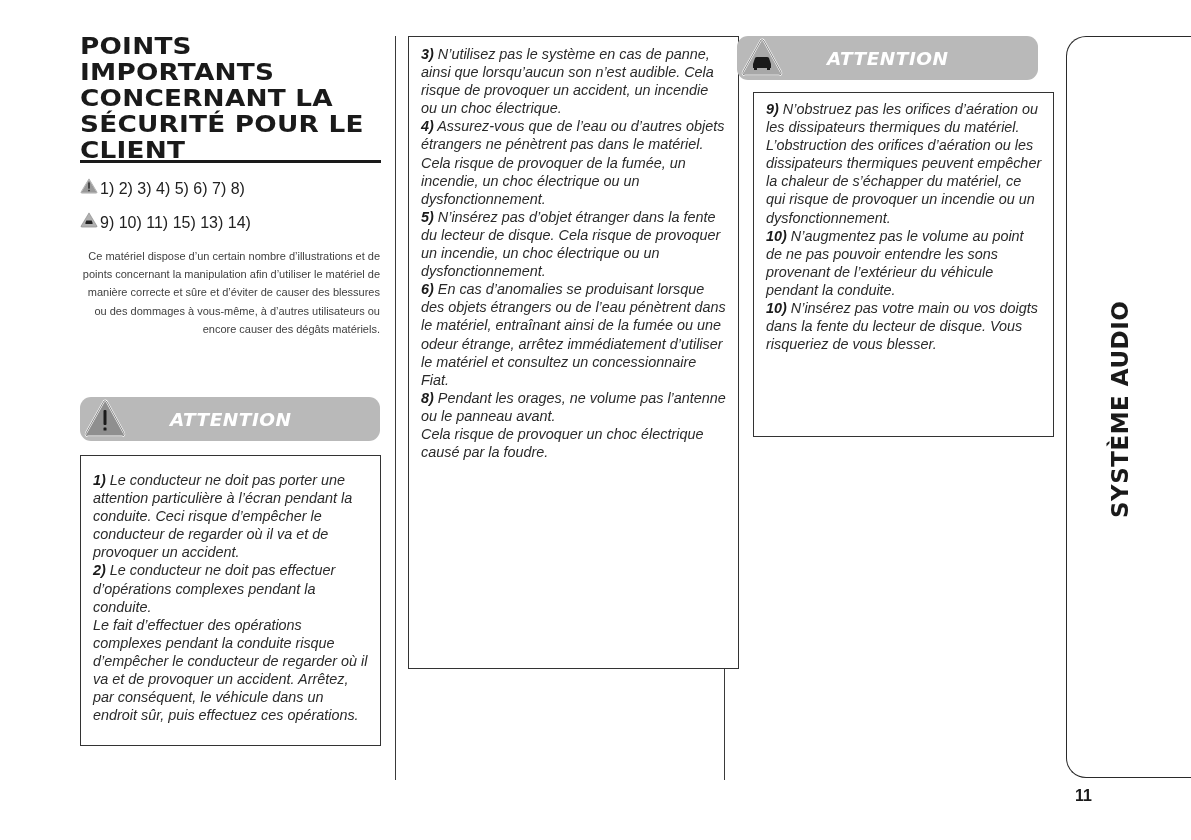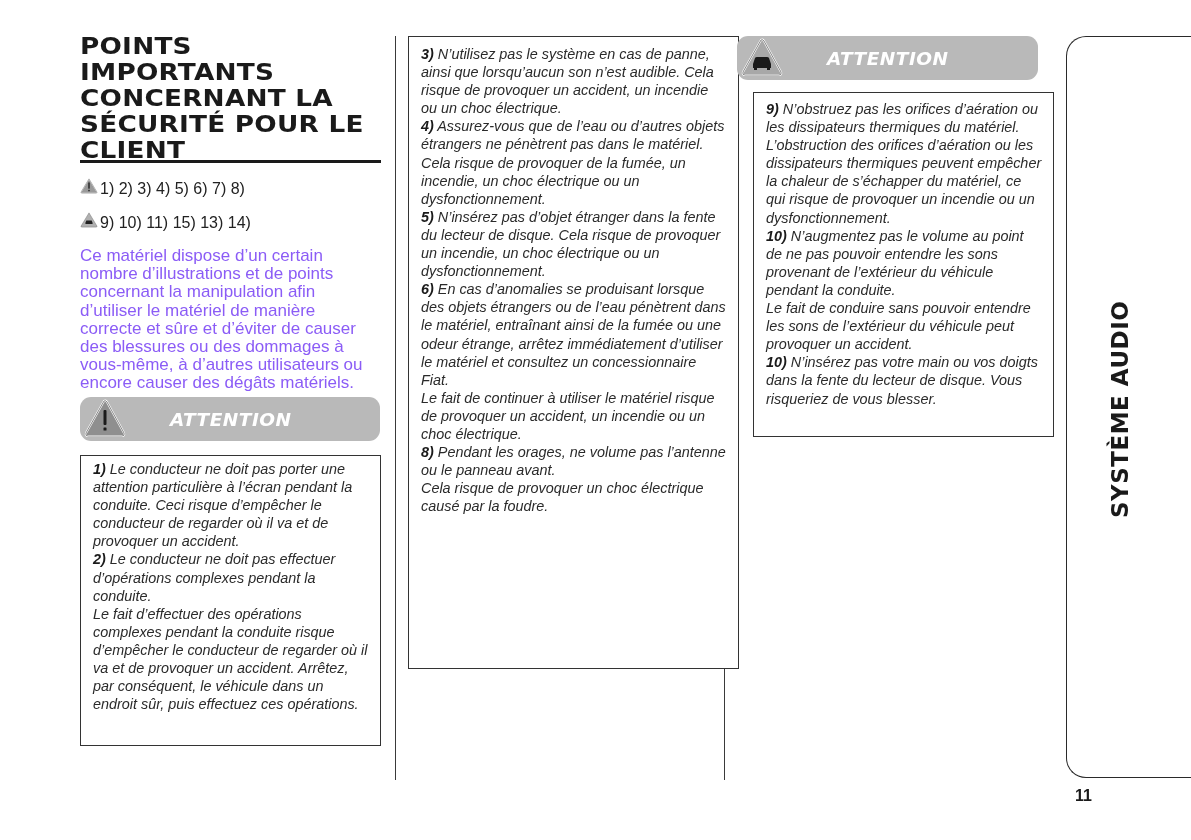--- a/index.html
+++ b/index.html
@@ -20,21 +20,21 @@
     position: absolute; left: 80px; top: 160px; width: 301px; height: 3px; background: #1a1a1a;
   }
   .refline {
     position: absolute; left: 80px; font-size: 16px; color: #222;
     display: flex; align-items: flex-end;
   }
   .refline .mini-icon { width: 18px; height: 16px; margin-right: 2px; }
   .refline span.txt { position: relative; top: 4px; }
   .intro {
     position: absolute; left: 80px; top: 247px; width: 300px;
-    font-size: 17px; line-height: 18.2px; color: #8b5cf6;
+    font-size: 11px; line-height: 18.2px; color: #404040; text-align: right;
   }
 
   .banner {
     position: absolute; height: 44px; background: #b9b9b9;
     display: flex; align-items: center; border-radius: 11px;
   }
   .banner .b-icon { width: 46px; height: 42px; margin-left: 2px; }
   .banner .b-label {
     color: #ffffff; font-weight: bold; font-style: italic;
     font-size: 18.5px; letter-spacing: 0.5px;
@@ -105,21 +105,21 @@
 <div class="banner" style="left:80px; top:397px; width:300px;">
   <svg class="b-icon" viewBox="0 0 46 42">
     <path d="M22 3 Q24 2 25 4 L42 35 Q43 38 40 38 L6 38 Q3 38 4 35 Z" fill="#8f8f8f" stroke="#ffffff" stroke-width="2"></path>
     <path d="M22 3 Q24 2 25 4 L42 35 Q43 38 40 38 L6 38 Q3 38 4 35 Z" fill="none" stroke="#6a6a6a" stroke-width="0.8"></path>
     <rect x="21.5" y="12" width="3" height="15" rx="1" fill="#1a1a1a"></rect>
     <rect x="21.5" y="29.5" width="3" height="3" rx="0.6" fill="#1a1a1a"></rect>
   </svg>
   <span class="b-label" style="left:90px; width:120px;">ATTENTION</span>
 </div>
 
-<div class="box" style="left:80px; top:455px; width:301px; height:291px; padding:4px 10px 0 12px;">
+<div class="box" style="left:80px; top:455px; width:301px; height:291px; padding:15px 10px 0 12px;">
   <p>
     <b>1)</b><span> Le conducteur ne doit pas porter une attention particulière à l’écran pendant la conduite. Ceci risque d’empêcher le conducteur de regarder où il va et de provoquer un accident.</span>
   </p>
   <p>
     <b>2)</b><span> Le conducteur ne doit pas effectuer d’opérations complexes pendant la conduite.</span>
   </p>
   <p>Le fait d’effectuer des opérations complexes pendant la conduite risque d’empêcher le conducteur de regarder où il va et de provoquer un accident. Arrêtez, par conséquent, le véhicule dans un endroit sûr, puis effectuez ces opérations.</p>
 </div>
 
 <div class="box" style="left:408px; top:36px; width:331px; height:633px; padding:8px 10px 0 12px;">
@@ -129,21 +129,20 @@
   <p>
     <b>4)</b><span> Assurez-vous que de l’eau ou d’autres objets étrangers ne pénètrent pas dans le matériel.</span>
   </p>
   <p>Cela risque de provoquer de la fumée, un incendie, un choc électrique ou un dysfonctionnement.</p>
   <p>
     <b>5)</b><span> N’insérez pas d’objet étranger dans la fente du lecteur de disque. Cela risque de provoquer un incendie, un choc électrique ou un dysfonctionnement.</span>
   </p>
   <p>
     <b>6)</b><span> En cas d’anomalies se produisant lorsque des objets étrangers ou de l’eau pénètrent dans le matériel, entraînant ainsi de la fumée ou une odeur étrange, arrêtez immédiatement d’utiliser le matériel et consultez un concessionnaire Fiat.</span>
   </p>
-  <p>Le fait de continuer à utiliser le matériel risque de provoquer un accident, un incendie ou un choc électrique.</p>
   <p>
     <b>8)</b><span>  Pendant les orages, ne volume pas l’antenne ou le panneau avant.</span>
   </p>
   <p>Cela risque de provoquer un choc électrique causé par la foudre.</p>
 </div>
 
 <div class="banner" style="left:737px; top:36px; width:301px;">
   <svg class="b-icon" viewBox="0 0 46 42">
     <path d="M22 3 Q24 2 25 4 L42 35 Q43 38 40 38 L6 38 Q3 38 4 35 Z" fill="#a8a8a8" stroke="#ffffff" stroke-width="2"></path>
     <path d="M22 3 Q24 2 25 4 L42 35 Q43 38 40 38 L6 38 Q3 38 4 35 Z" fill="none" stroke="#6a6a6a" stroke-width="0.8"></path>
@@ -155,21 +154,20 @@
 </div>
 
 <div class="box" style="left:737px; top:92px; width:301px; height:345px; padding:7px 10px 12px 12px;margin-left:16px;">
   <p>
     <b>9)</b><span>  N’obstruez pas les orifices d’aération ou les dissipateurs thermiques du matériel.</span>
   </p>
   <p>L’obstruction des orifices d’aération ou les dissipateurs thermiques peuvent empêcher la chaleur de s’échapper du matériel, ce qui risque de provoquer un incendie ou un dysfonctionnement.</p>
   <p>
     <b>10)</b><span> N’augmentez pas le volume au point de ne pas pouvoir entendre les sons provenant de l’extérieur du véhicule pendant la conduite.</span>
   </p>
-  <p>Le fait de conduire sans pouvoir entendre les sons de l’extérieur du véhicule peut provoquer un accident.</p>
   <p>
     <b>10)</b><span> N’insérez pas votre main ou vos doigts dans la fente du lecteur de disque. Vous risqueriez de vous blesser.</span>
   </p>
 </div>
 
 <div class="tab"></div>
 <div class="tab-label">SYSTÈME AUDIO</div>
 <div class="page-num">11</div>
 
 </body></html>

